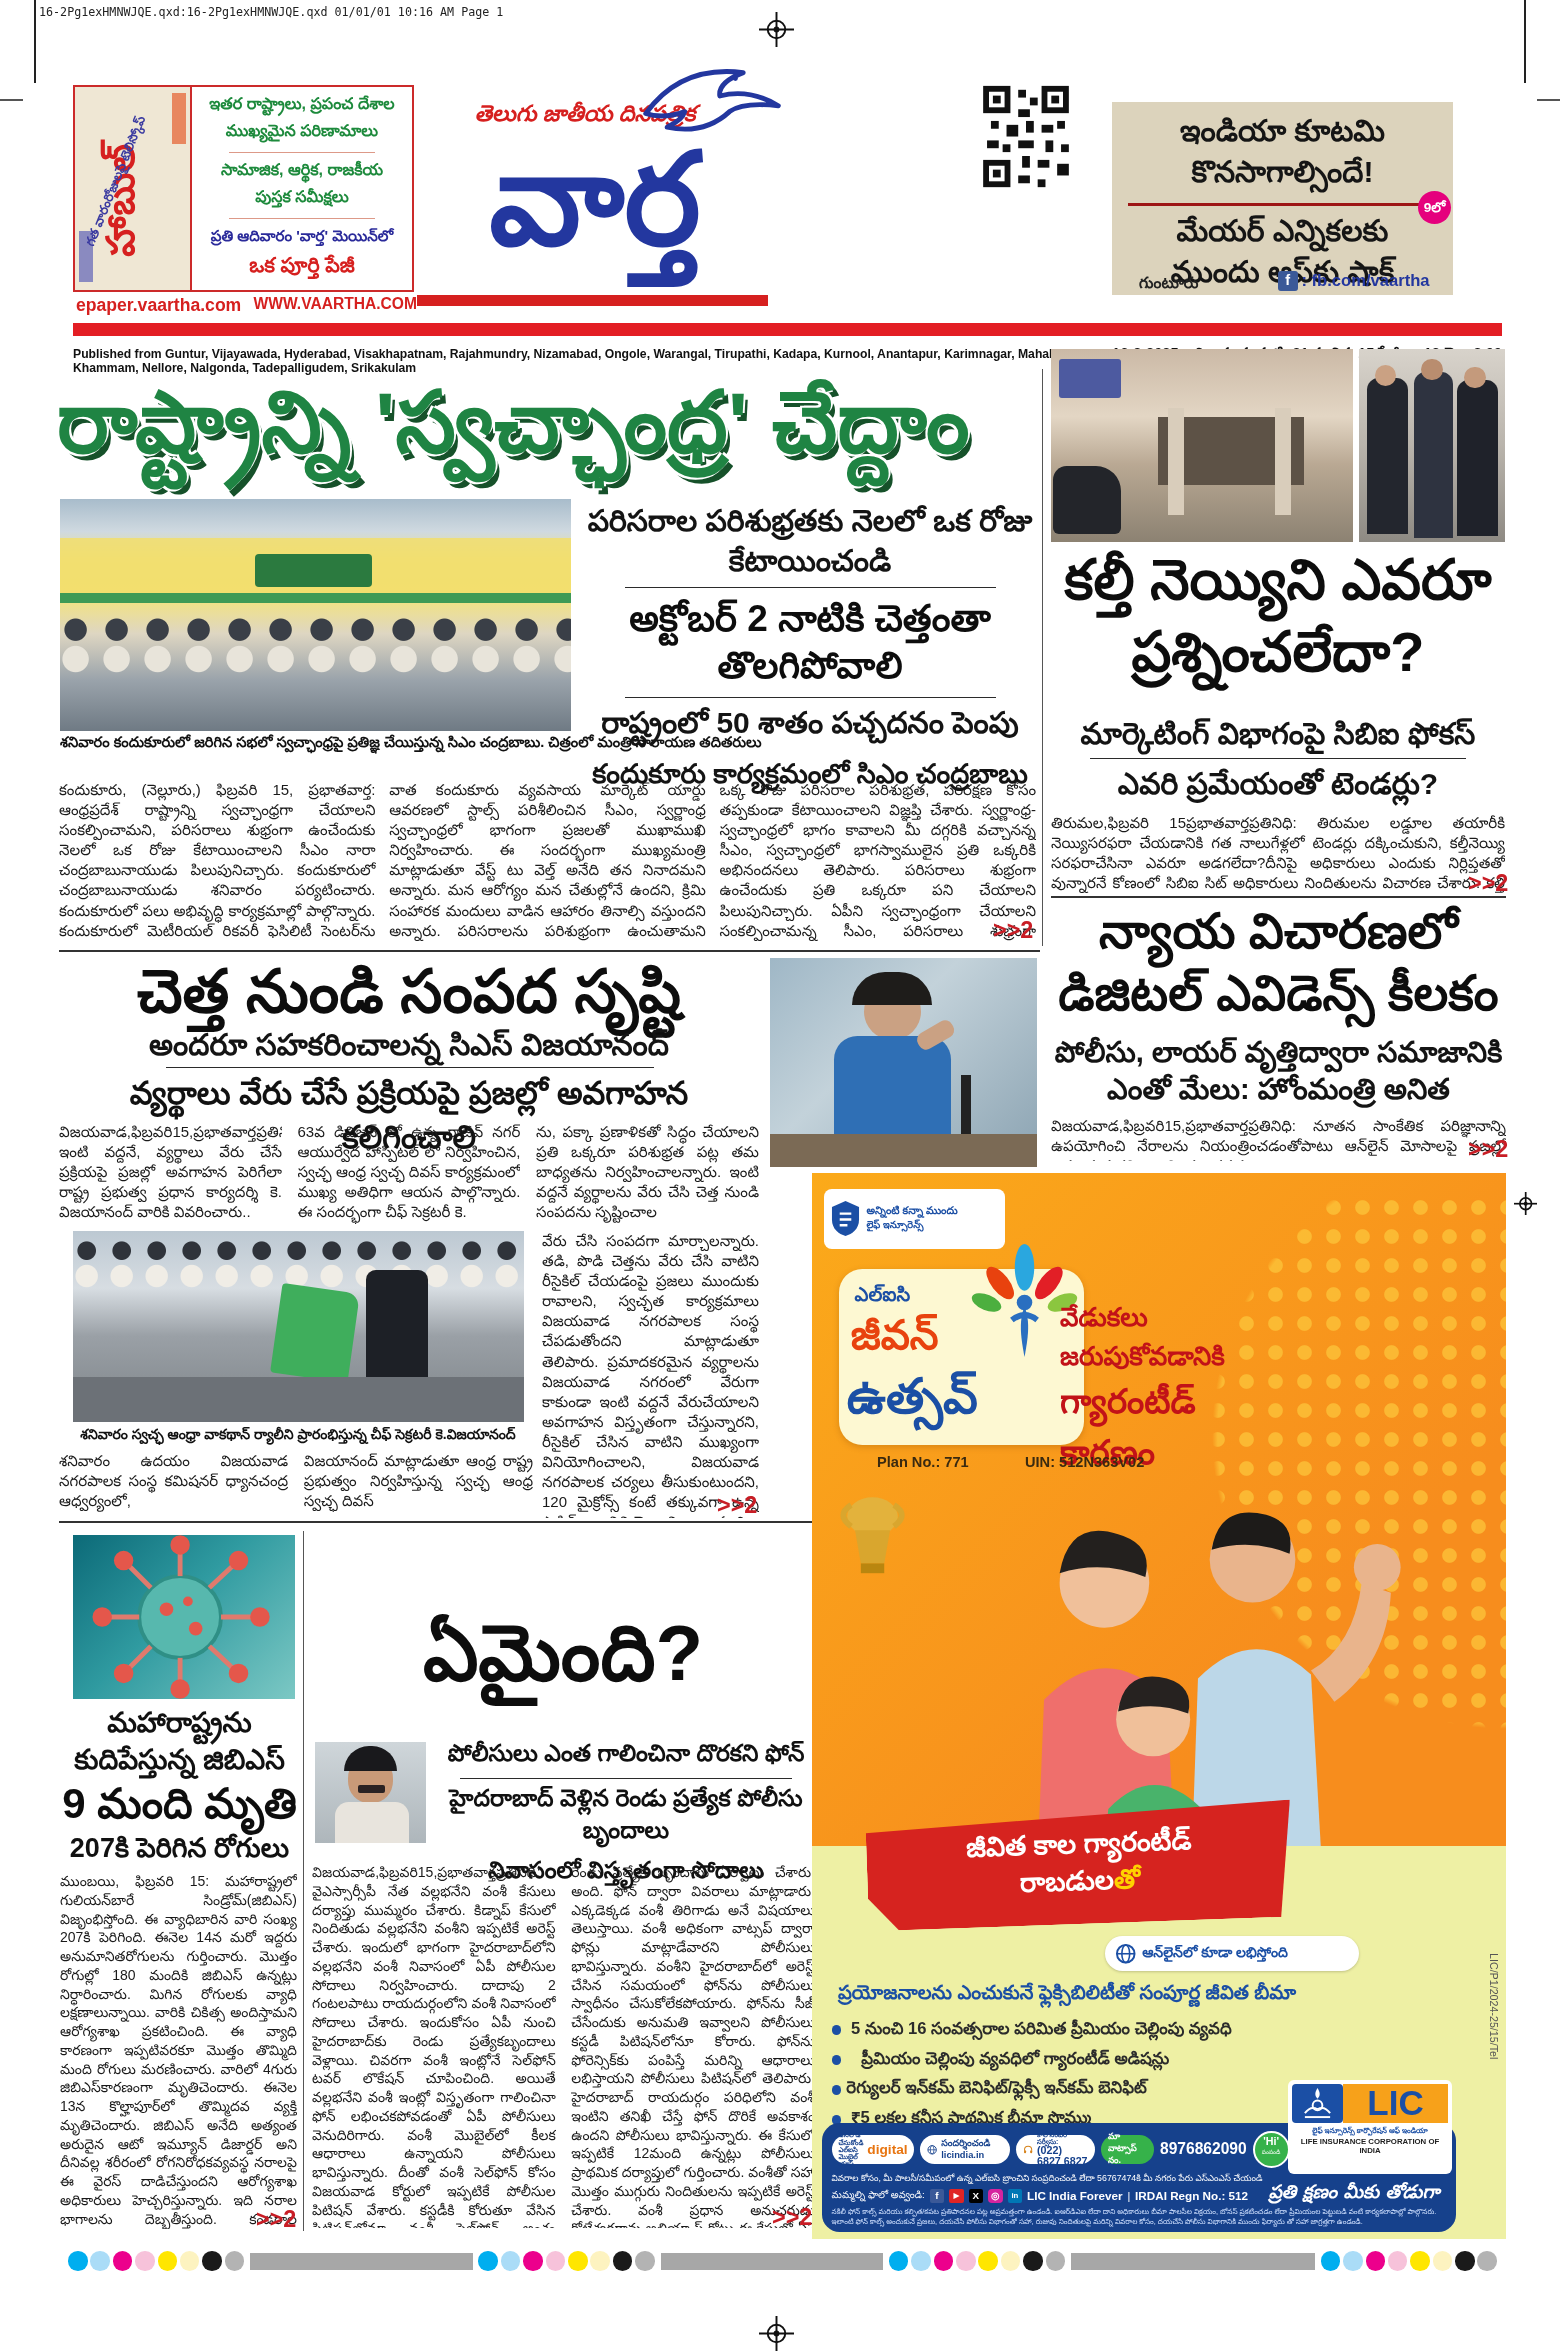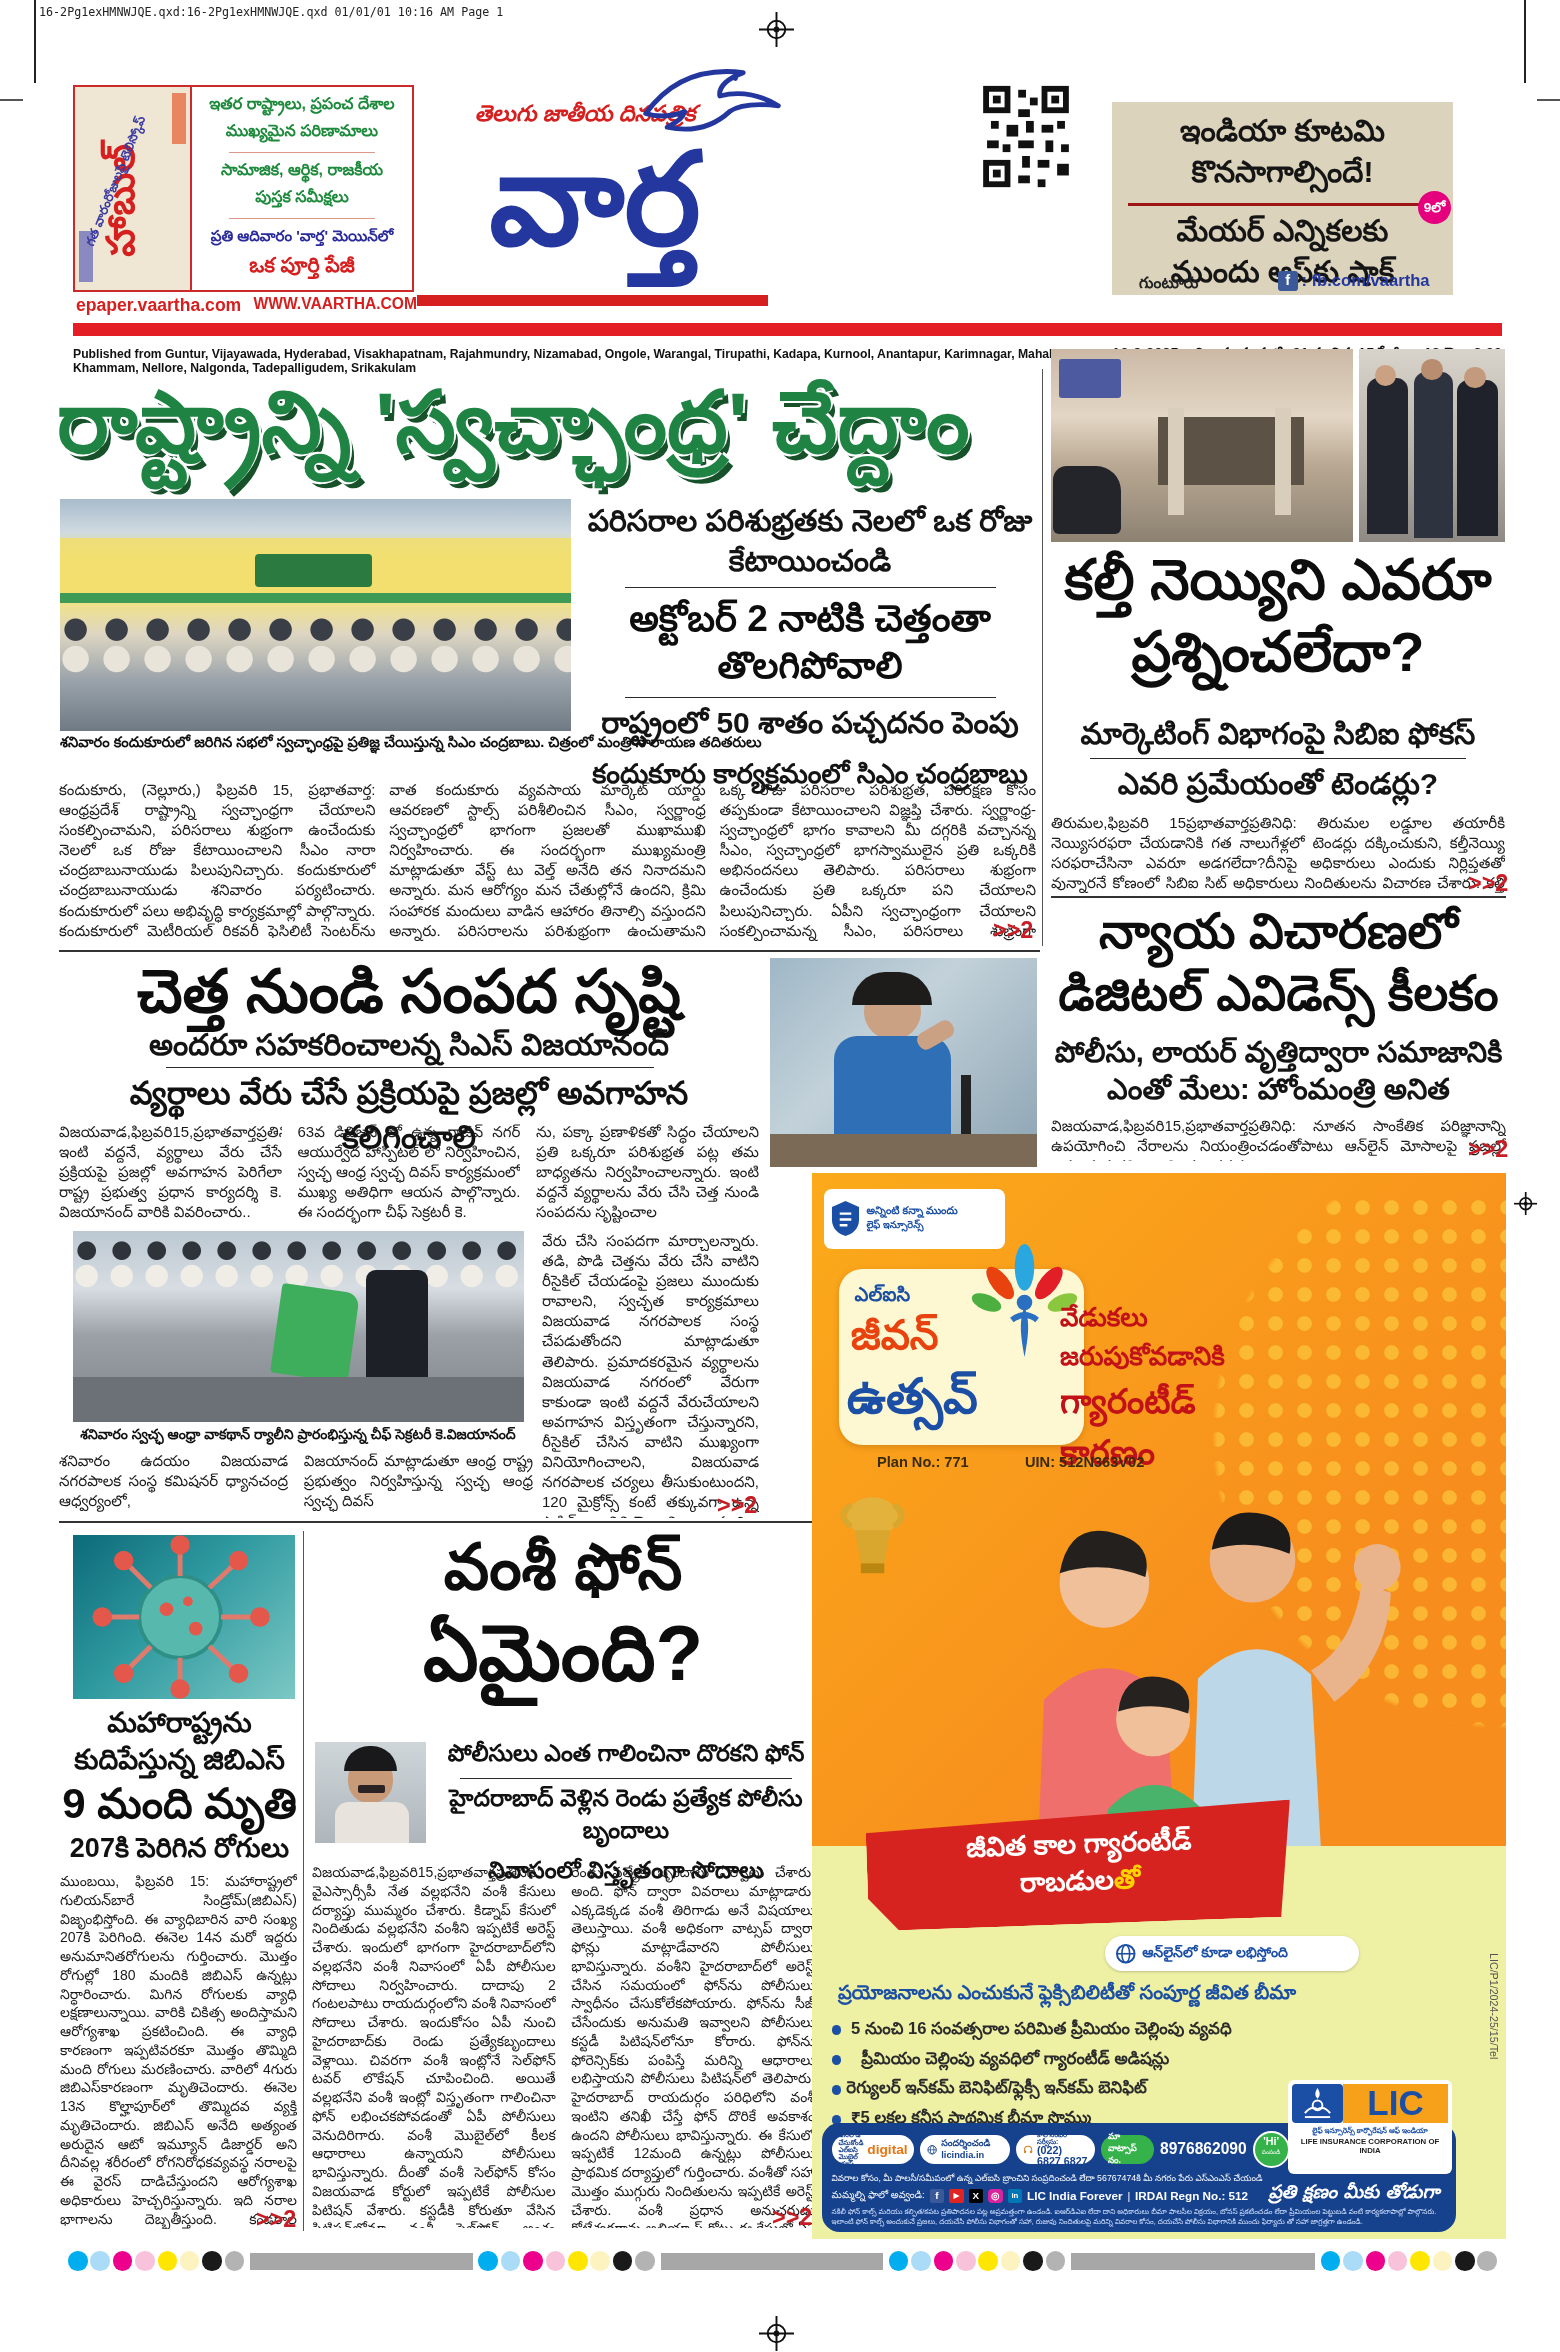--- a/index.html
+++ b/index.html
@@ -251,21 +251,20 @@
       </g>
     </svg>
   </div>
   <div class="abs c" style="left:60px;top:1707px;width:239px;font-size:28px;font-weight:700;color:#111;">మహారాష్ట్రను</div>
   <div class="abs c" style="left:60px;top:1744px;width:239px;font-size:28px;font-weight:700;color:#111;">కుదిపేస్తున్న జిబిఎస్</div>
   <div class="abs hl c" style="left:60px;top:1781px;width:239px;font-size:42px;">9 మంది మృతి</div>
   <div class="abs c" style="left:60px;top:1833px;width:239px;font-size:27px;font-weight:700;color:#111;">207కి పెరిగిన రోగులు</div>
   <div class="abs bodytxt jt" style="left:60px;top:1872px;width:237px;height:357px;font-size:14px;">ముంబయి, ఫిబ్రవరి 15: మహారాష్ట్రలో గులియన్‌బారే సిండ్రోమ్(జిబిఎస్) విజృంభిస్తోంది. ఈ వ్యాధిబారిన వారి సంఖ్య 207కి పెరిగింది. ఈనెల 14న మరో ఇద్దరు అనుమానితరోగులను గుర్తించారు. మొత్తం రోగుల్లో 180 మందికి జిబిఎస్ ఉన్నట్లు నిర్ధారించారు. మిగిన రోగులకు వ్యాధి లక్షణాలున్నాయి. వారికి చికిత్స అందిస్తామని ఆరోగ్యశాఖ ప్రకటించింది. ఈ వ్యాధి కారణంగా ఇప్పటివరకూ మొత్తం తొమ్మిది మంది రోగులు మరణించారు. వారిలో 4గురు జిబిఎస్‌కారణంగా మృతిచెందారు. ఈనెల 13న కొల్హాపూర్‌లో తొమ్మిదవ వ్యక్తి మృతిచెందారు. జిబిఎస్ అనేది అత్యంత అరుదైన ఆటో ఇమ్యూన్ డిజార్డర్ అని దీనివల్ల శరీరంలో రోగనిరోధకవ్యవస్థ నరాలపై ఈ వైరస్ దాడిచేస్తుందని ఆరోగ్యశాఖ అధికారులు హెచ్చరిస్తున్నారు. ఇది నరాల భాగాలను దెబ్బతీస్తుంది. కండరాల బలహీనత, జలదరింపు పక్షవాతం కలిగిస్తుంది. ఈకేసుల్లో ఎక్కువ భాగం పూణె, పింప్రి చించ్వాద్‌నుంచే వచ్చాయి. సాధారణంగా బాక్టీరియల్, వైరల్ ఇన్ఫెక్షను</div>
   <div class="more" style="left:256px;top:2206px;">&gt;&gt;2</div>
 
-  <div class="abs hl c" style="left:312px;top:1533px;width:502px;font-size:64px;">వంశీ ఫోన్</div>
   <div class="abs hl c" style="left:312px;top:1611px;width:502px;font-size:78px;">ఏమైంది?</div>
   <div class="abs" style="left:315px;top:1742px;width:111px;height:101px;overflow:hidden;background:linear-gradient(180deg,#cfd6da 0%,#aeb6bb 100%);">
     <div style="position:absolute;left:33px;top:11.7px;width:45px;height:49px;background:#c99a78;border-radius:50% 50% 45% 45%;"></div>
     <div style="position:absolute;left:29px;top:3.9px;width:53px;height:25px;background:#19191c;border-radius:39px 39px 0 0;"></div>
     <div style="position:absolute;left:43px;top:43px;width:27px;height:7.8px;background:#2a2223;border-radius:2px;"></div>
     <div style="position:absolute;left:19.5px;top:60px;width:74px;height:41px;background:#e8e4dd;border-radius:13.7px 13.7px 0 0;"></div>
   </div>
   <div class="abs" style="left:437px;top:1740px;width:378px;">
     <div class="c" style="font-size:23.4px;font-weight:700;color:#111;">పోలీసులు ఎంత గాలించినా దొరకని ఫోన్</div>
     <div class="subrule" style="width:332px;margin:5.9px auto;"></div>

